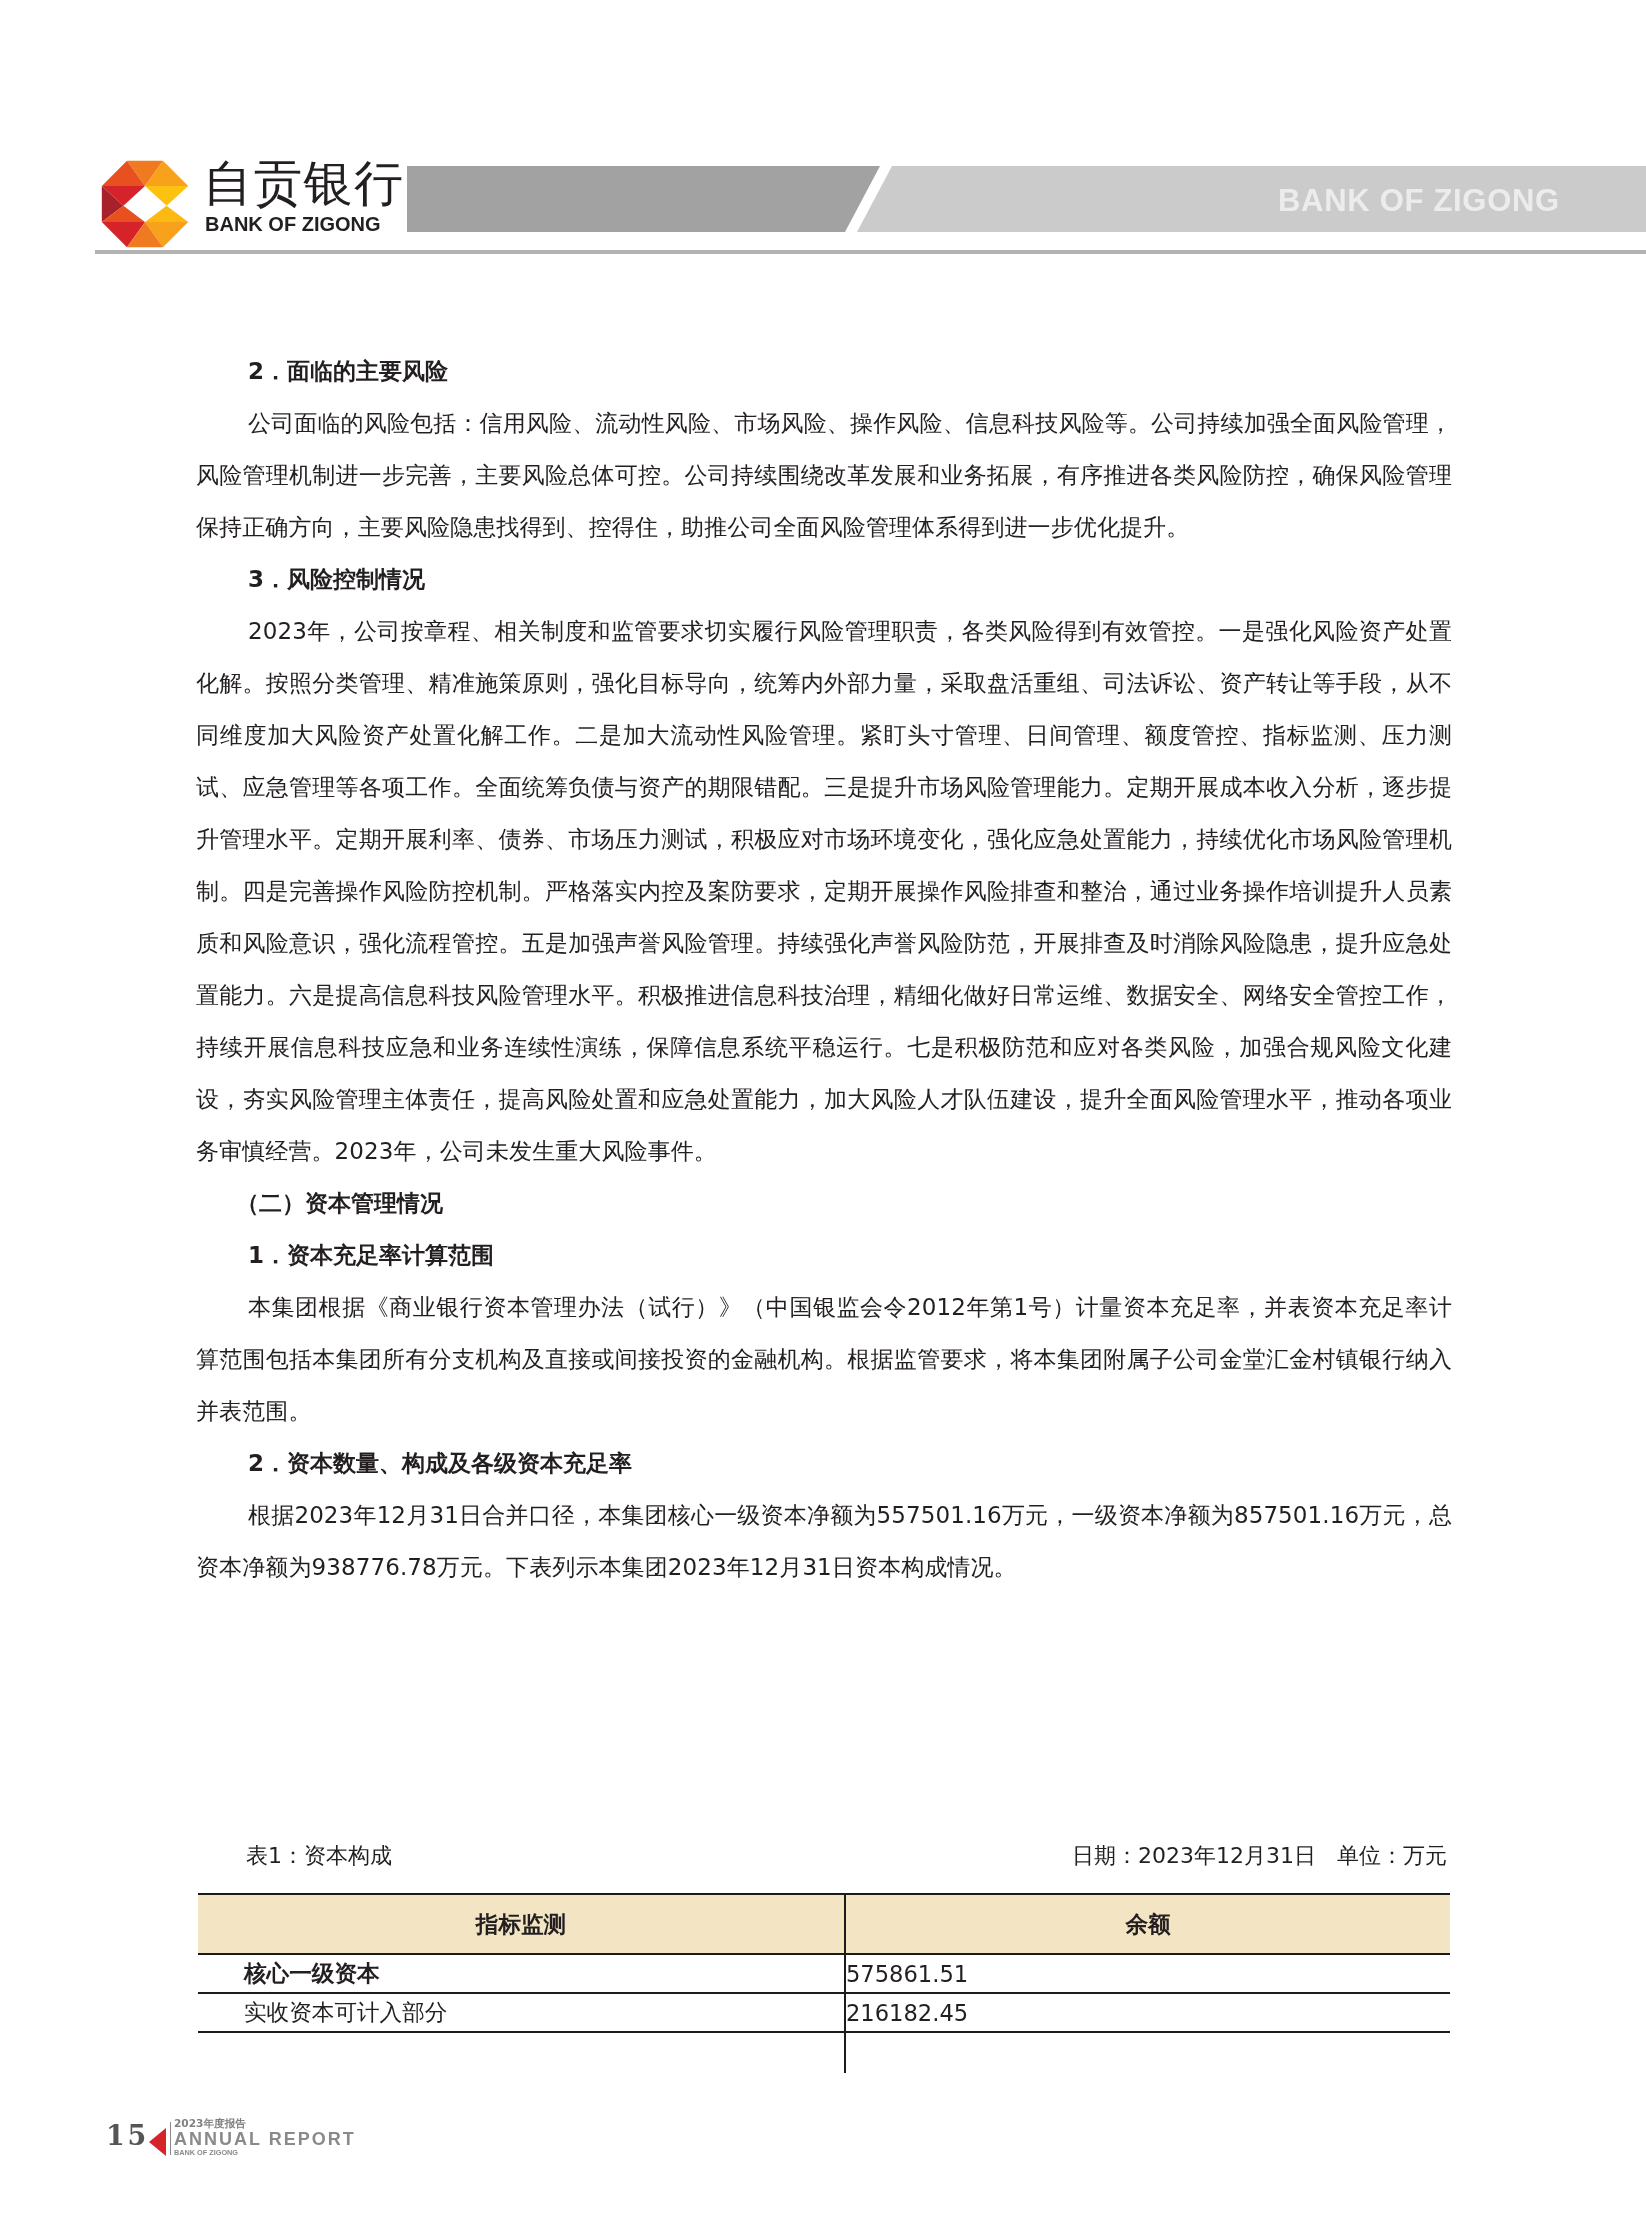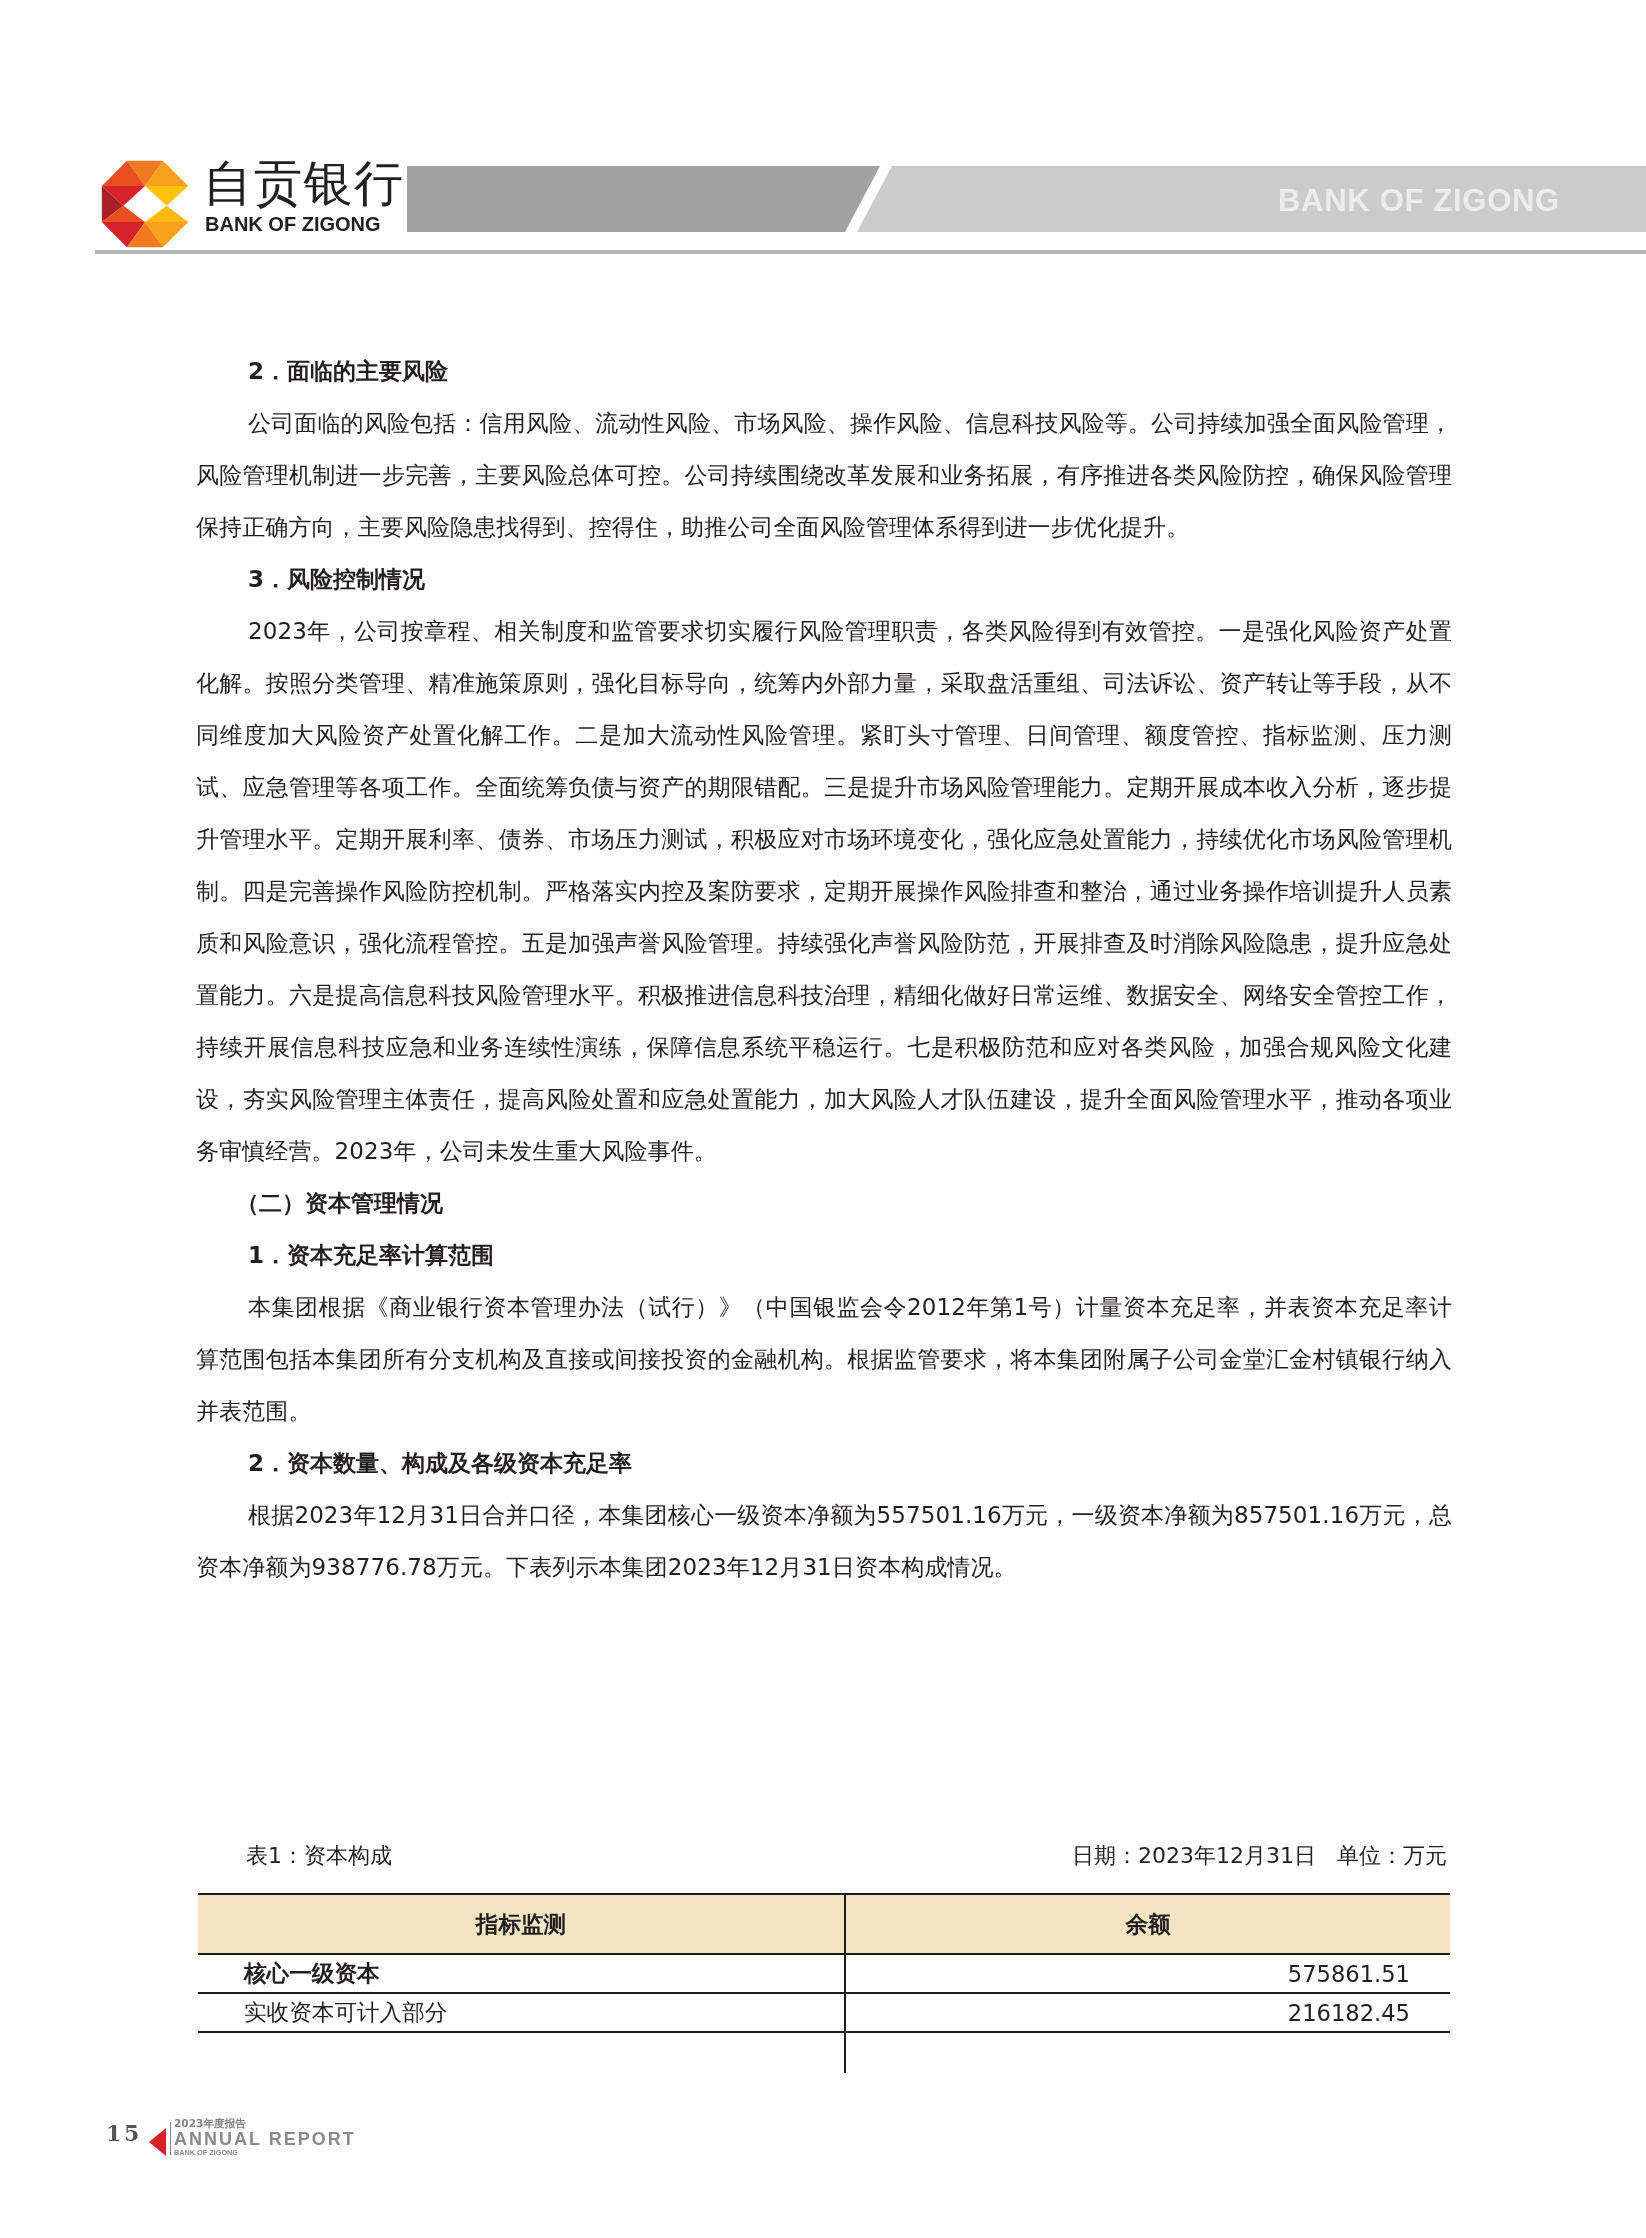--- a/index.html
+++ b/index.html
@@ -32,26 +32,26 @@
   
   .table-caption { position: absolute; left: 246px; top: 1841px; font-size: 22px; color: #231f20; }
   .table-meta { position: absolute; right: 200px; top: 1841px; font-size: 22px; color: #231f20; white-space: pre; }
   .cap-table { position: absolute; left: 198px; top: 1893px; width: 1252px; border-collapse: collapse; }
   .cap-table th { background: #f3e5c3; height: 56px; font-size: 22.6px; font-weight: bold; text-align: center;
                   border-top: 2.7px solid #1b1b1b; border-bottom: 2.7px solid #1b1b1b; }
   .cap-table td { height: 37px; font-size: 22.6px; border-bottom: 2.7px solid #1b1b1b; padding: 0; }
   .cap-table .col1 { width: 600px; border-right: 2px solid #1b1b1b; }
   .cap-table td.label { padding-left: 46px; }
   .cap-table td.label.bold { font-weight: bold; }
-  .cap-table td.num { text-align: right; padding-right: 40px; font-family: "DejaVu Sans", sans-serif; }
+  .cap-table td.num { padding-right: 40px; font-family: "DejaVu Sans", sans-serif; }
   .cap-table tr.tail td { border-bottom: none; height: 40px; }
 
   
   .page-num { position: absolute; left: 106px; top: 2122px; font-family: "DejaVu Serif", serif;
-              font-size: 22px; font-weight: bold; color: #555; letter-spacing: 2.7px; line-height: 1; }
+              font-size: 27px; font-weight: bold; color: #555; letter-spacing: 2.7px; line-height: 1; }
   .footer-tri { position: absolute; left: 149px; top: 2128px; width: 0; height: 0;
                 border-top: 14px solid transparent; border-bottom: 14px solid transparent;
                 border-right: 17.3px solid #d6232a; }
   .footer-vline { position: absolute; left: 170px; top: 2122px; width: 1.3px; height: 33px; background: #8a8a8a; }
   .footer-year { position: absolute; left: 174px; top: 2118px; font-size: 10.6px; color: #808080; font-weight: bold; line-height: 1; }
   .footer-annual { position: absolute; left: 174px; top: 2130px; font-size: 18px; font-weight: bold; color: #8a8a8a;
                    letter-spacing: 2px; line-height: 1; font-family: "Liberation Sans", sans-serif; }
   .footer-bank { position: absolute; left: 174px; top: 2149px; font-size: 7.3px; font-weight: bold; color: #8a8a8a;
                  line-height: 1; font-family: "Liberation Sans", sans-serif; }
 </style>

